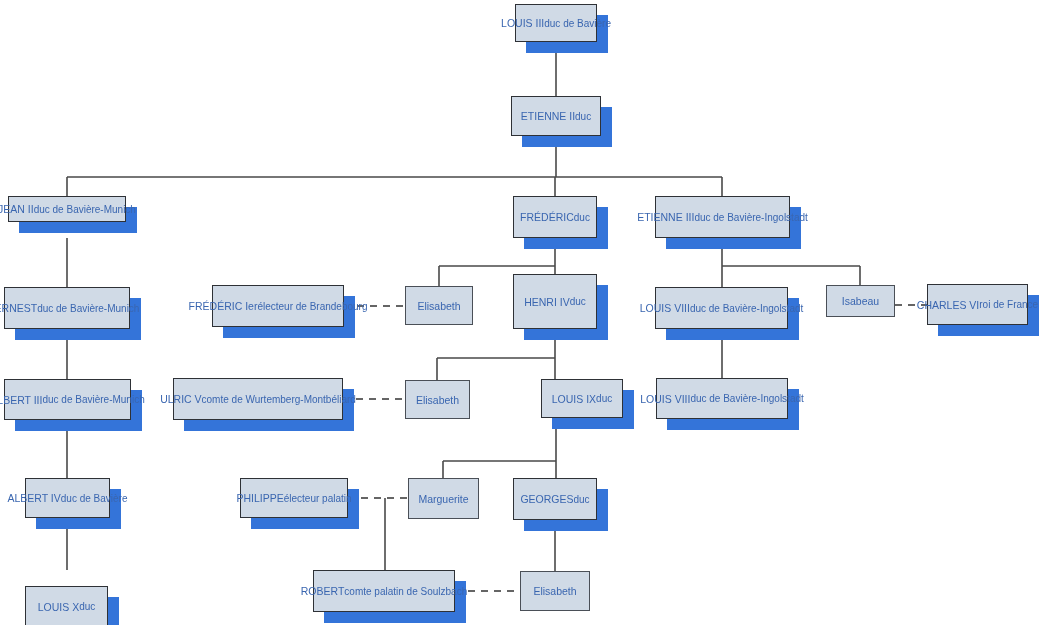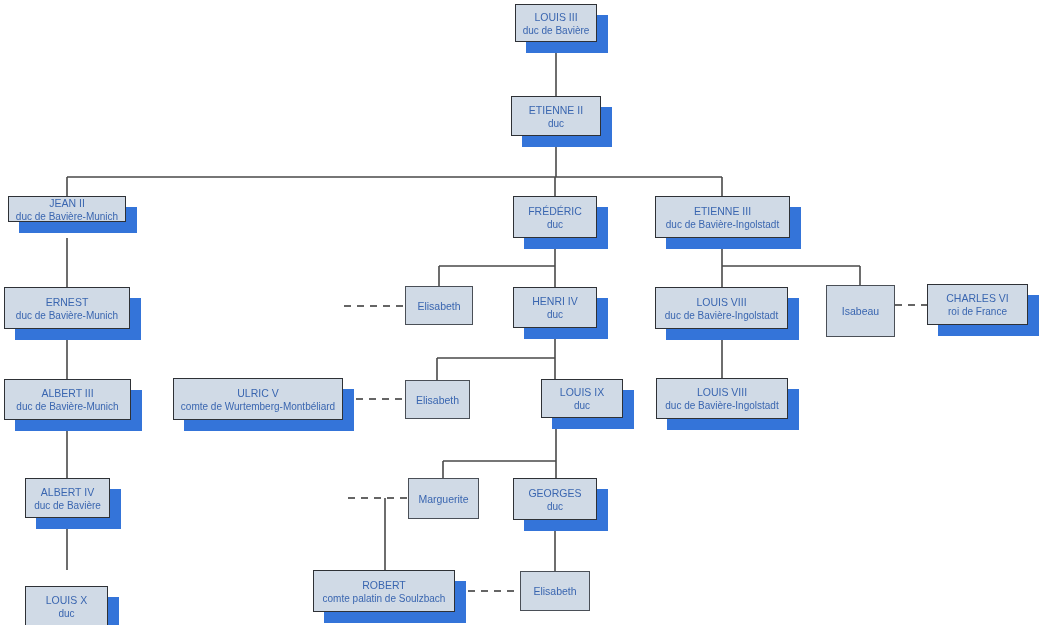--- a/index.html
+++ b/index.html
@@ -6,21 +6,21 @@
   #canvas{
     position:relative;width:1040px;height:625px;background:#ffffff;overflow:hidden;
     font-family:"Liberation Sans", sans-serif;
   }
   #wires{position:absolute;left:0;top:0;width:1040px;height:625px;}
   .node{
     position:absolute;
     background:#d0dae6;
     border:1.5px solid #2e3136;
     box-shadow:11px 11px 0 #3474d9;
-    display:flex;flex-direction:column;align-items:center;justify-content:center;
+    display:flex;align-items:center;justify-content:center;
     box-sizing:border-box;
     text-align:center;
     z-index:2;
   }
   .node.plain{
     border:1px solid #4a4f57;
     box-shadow:none;
   }
   .nm{
     color:#3a66b0;font-size:10.5px;line-height:14px;white-space:nowrap;
@@ -79,36 +79,40 @@
   <div class="node" style="left:655px;top:196px;width:135px;height:42px">
     <div class="nm">ETIENNE III</div>
     <div class="tt">duc de Bavière-Ingolstadt</div>
   </div>
 
   <div class="node" style="left:4px;top:287px;width:126px;height:42px">
     <div class="nm">ERNEST</div>
     <div class="tt">duc de Bavière-Munich</div>
   </div>
 
+  <div class="node" style="left:212px;top:285px;width:132px;height:42px">
+    <div class="nm">FRÉDÉRIC Ier</div>
+    <div class="tt">électeur de Brandebourg</div>
+  </div>
 
   <div class="node plain" style="left:405px;top:286px;width:68px;height:39px">
     <div class="nm">Elisabeth</div>
   </div>
 
-  <div class="node" style="left:513px;top:287px;width:84px;height:41px">
+  <div class="node" style="left:513px;top:274px;width:84px;height:55px">
     <div class="nm">HENRI IV</div>
     <div class="tt">duc</div>
   </div>
 
   <div class="node" style="left:655px;top:287px;width:133px;height:42px">
     <div class="nm">LOUIS VIII</div>
     <div class="tt">duc de Bavière-Ingolstadt</div>
   </div>
 
-  <div class="node plain" style="left:826px;top:285px;width:69px;height:52px">
+  <div class="node plain" style="left:826px;top:285px;width:69px;height:32px">
     <div class="nm">Isabeau</div>
   </div>
 
   <div class="node" style="left:927px;top:284px;width:101px;height:41px">
     <div class="nm">CHARLES VI</div>
     <div class="tt">roi de France</div>
   </div>
 
   <div class="node" style="left:4px;top:379px;width:127px;height:41px">
     <div class="nm">ALBERT III</div>
@@ -132,20 +136,24 @@
   <div class="node" style="left:656px;top:378px;width:132px;height:41px">
     <div class="nm">LOUIS VIII</div>
     <div class="tt">duc de Bavière-Ingolstadt</div>
   </div>
 
   <div class="node" style="left:25px;top:478px;width:85px;height:40px">
     <div class="nm">ALBERT IV</div>
     <div class="tt">duc de Bavière</div>
   </div>
 
+  <div class="node" style="left:240px;top:478px;width:108px;height:40px">
+    <div class="nm">PHILIPPE</div>
+    <div class="tt">électeur palatin</div>
+  </div>
 
   <div class="node plain" style="left:408px;top:478px;width:71px;height:41px">
     <div class="nm">Marguerite</div>
   </div>
 
   <div class="node" style="left:513px;top:478px;width:84px;height:42px">
     <div class="nm">GEORGES</div>
     <div class="tt">duc</div>
   </div>
 

